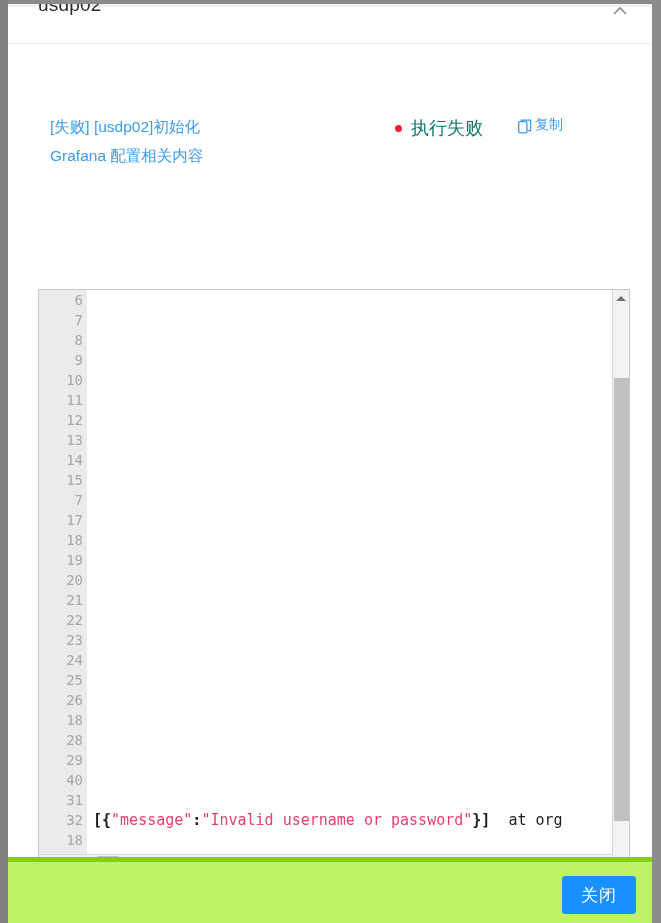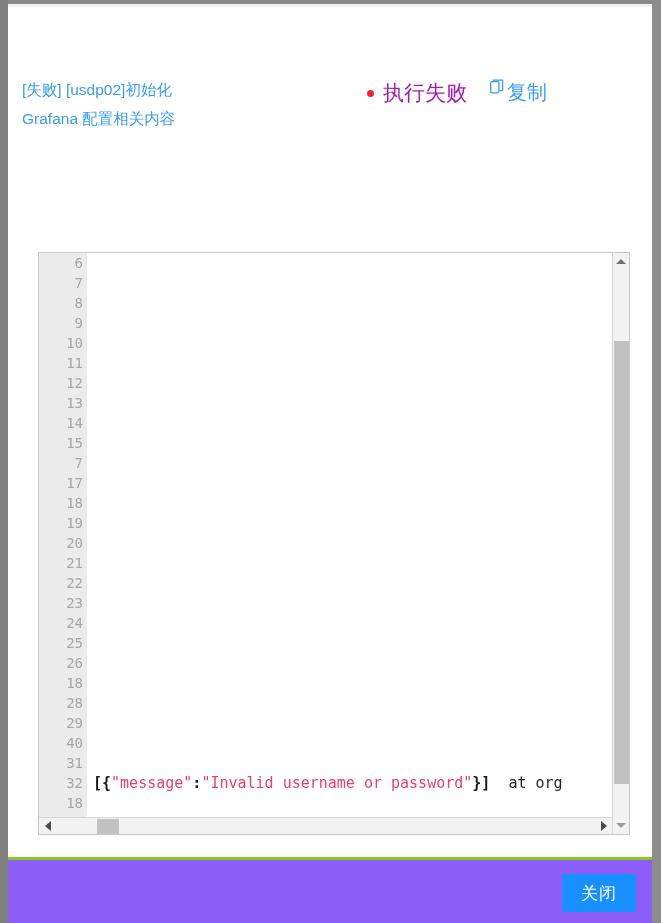--- a/index.html
+++ b/index.html
@@ -75,21 +75,21 @@
     width: 20px;
     height: 20px;
     color: #8c8c8c;
     cursor: pointer;
   }
   .collapse-icon svg { display: block; }
 
   
   .modal-body {
     position: relative;
-    padding: 0 14px;
+    padding: 0 42px;
     height: 800px;
     box-sizing: border-box;
   }
 
   .task-row {
     position: relative;
     padding-top: 26px;
     height: 108px;
     box-sizing: border-box;
   }
@@ -115,33 +115,33 @@
   .status-dot {
     width: 7px;
     height: 7px;
     border-radius: 50%;
     background: #f5222d;
     display: inline-block;
     margin-right: 9px;
     flex: 0 0 auto;
   }
   .status-text {
-    font-size: 21px;
-    color: #a21caf;
+    font-size: 18px;
+    color: #0f766e;
     white-space: nowrap;
   }
   .copy-wrap {
     position: absolute;
     left: 468px;
     top: 72px;
     display: flex;
-    align-items: flex-start;
+    align-items: flex-end;
     color: #3a9bf0;
     cursor: pointer;
-    font-size: 20px;
+    font-size: 14px;
     white-space: nowrap;
   }
   .copy-icon {
     width: 14px;
     height: 15px;
     margin-right: 3px;
     flex: 0 0 auto;
   }
   .copy-icon svg { display:block; }
 
@@ -311,23 +311,23 @@
     cursor: pointer;
   }
 
   
   .modal-footer {
     position: absolute;
     left: 0;
     bottom: 0;
     width: 100%;
     height: 66px;
-    border-top: 3px solid #84cc16;
-    box-sizing: border-box;
-    background: #8b5cf6;
+    border-top: 5px solid #84cc16;
+    box-sizing: border-box;
+    background: #bef264;
   }
   .close-button {
     position: absolute;
     right: 16px;
     top: 14px;
     width: 74px;
     height: 38px;
     background: #1890ff;
     color: #ffffff;
     border: none;
@@ -342,20 +342,28 @@
 <body>
 
 <div class="backdrop"></div>
 <div class="backdrop-left"></div>
 <div class="backdrop-right"></div>
 
 <div class="modal">
 
   <div class="modal-topline"></div>
 
+  <div class="modal-header">
+    <div class="modal-title">usdp02</div>
+    <div class="collapse-icon">
+      <svg viewBox="0 0 20 20" width="20" height="20" aria-hidden="true">
+        <path d="M4 13 L10 7 L16 13" fill="none" stroke="currentColor" stroke-width="1.6"></path>
+      </svg>
+    </div>
+  </div>
 
   <div class="modal-body">
 
     <div class="task-row">
       <a class="task-link">[失败] [usdp02]初始化 Grafana 配置相关内容</a>
 
       <div class="status-wrap">
         <span class="status-dot"></span>
         <span class="status-text">执行失败</span>
       </div>

